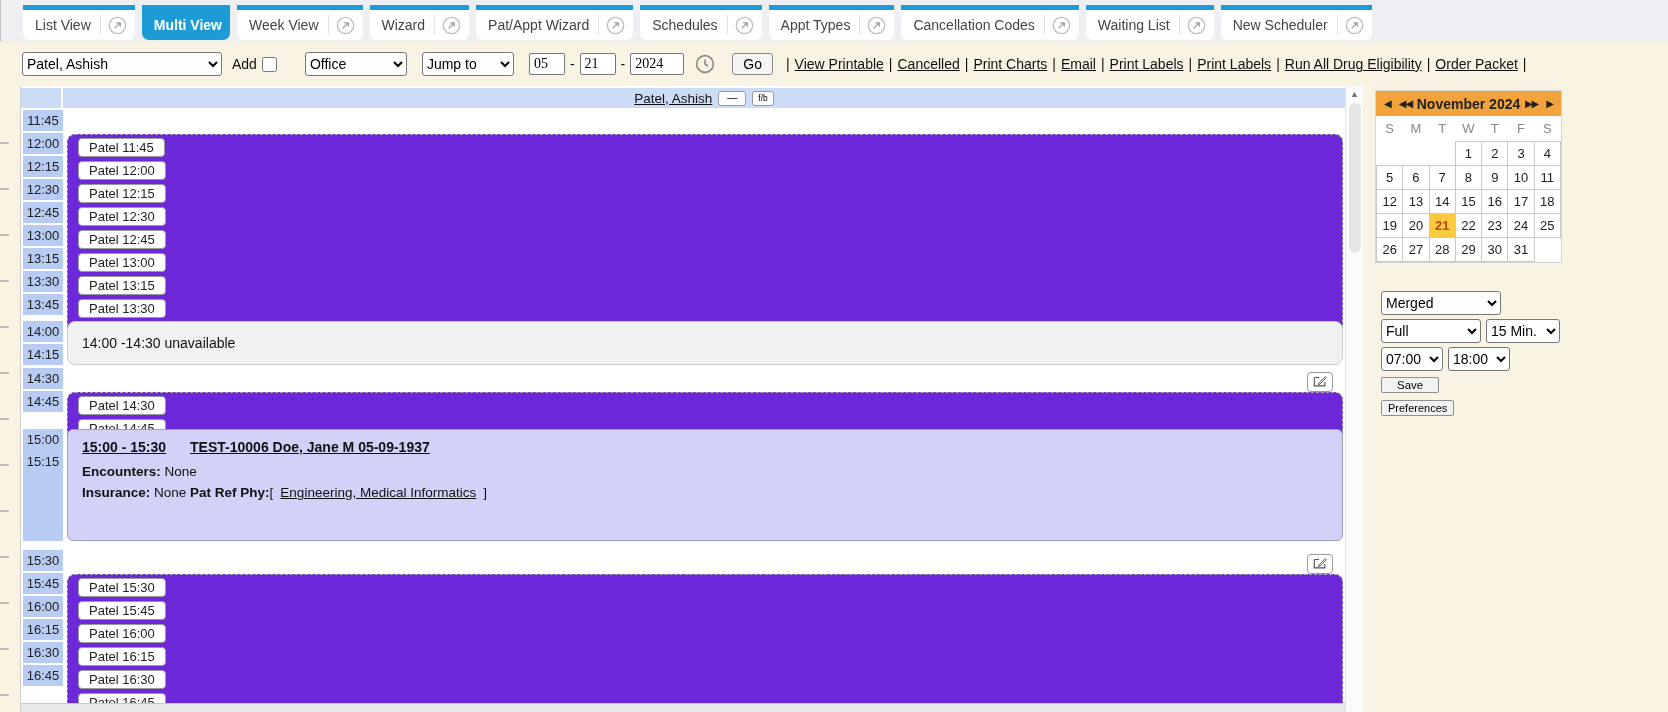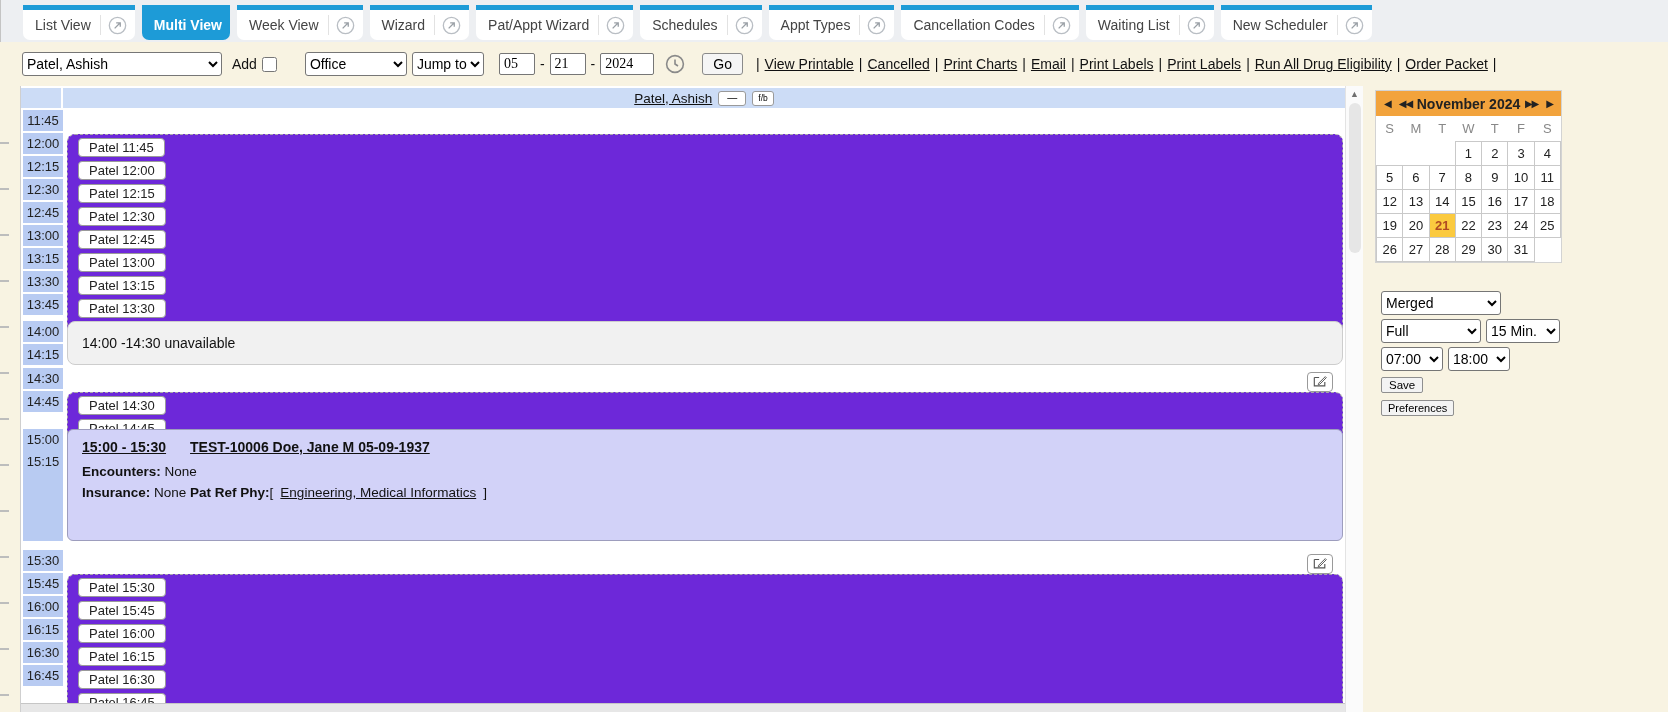--- a/index.html
+++ b/index.html
@@ -19,21 +19,21 @@
   .tab-sep { width:1px; height:20px; background:#e2e2e2; margin:0 7px 0 9px; }
   .tab-icon { display:inline-flex; }
 
   
   .toolbar { height:44px; background:var(--cream_bg,#f8f3e2); display:flex; align-items:center;
              gap:5px; padding:0 0 0 22px; font-size:14px; }
   select { font-size:14px; border:1px solid #767676; border-radius:3px; background:#fff; height:24px;
            font-family:inherit; }
   .toolbar select.provider { width:200px; }
   .toolbar select.facility { width:102px; margin-left:20px; }
-  .toolbar select.jump { width:72px; margin-left:0; }
+  .toolbar select.jump { width:92px; margin-left:10px; }
   .toolbar .add-label { margin-left:5px; }
   .toolbar input[type=checkbox] { width:15px; height:15px; margin-right:3px; }
   .toolbar input.dt { height:22px; border:1px solid #767676; border-radius:2px; font-size:14px;
                       padding:0 4px; font-family:Liberation Serif, serif; }
   .dt.m,.dt.d { width:36px; } .dt.y { width:54px; }
   .dtm { margin-left:10px; }
   .clock { display:inline-flex; margin-left:6px; cursor:pointer; }
   .go-btn { margin-left:12px; font-size:14px; padding:2px 10px; background:#f5f5f5;
             border:1px solid #8a8a8a; border-radius:3px; font-family:inherit; cursor:pointer; }
   .links { display:flex; align-items:center; gap:5px; margin-left:8px; white-space:nowrap; }
@@ -113,21 +113,21 @@
             border:1px solid #c9c9c9; cursor:pointer; background:#fff; }
   .cal tr.dh td { border:none; color:#888; cursor:default; height:25px; }
   .cal td.empty { border:none; cursor:default; }
   .cal td.sel { background:var(--selected_day_bg,#fbca3f); color:var(--selected_day_text,#b04a22);
                 font-weight:bold; }
 
   .controls { margin:28px 0 0 6px; display:flex; flex-direction:column; align-items:flex-start; gap:4px; }
   .crow { display:flex; gap:5px; }
   select.w120 { width:120px; } select.w100 { width:100px; } select.w74 { width:74px; }
   select.w62 { width:62px; }
-  .save-btn { margin-top:2px; font-size:11.5px; padding:1px 7px; background:#f3f3f3;
+  .save-btn { margin-top:2px; font-size:11.5px; padding:1px 15px; background:#f3f3f3;
               border:1px solid #8f8f8f; border-radius:2px; font-family:inherit; cursor:pointer; }
   .pref-btn { margin-top:3px; font-size:11px; padding:1px 6px; background:#f3f3f3;
               border:1px solid #8f8f8f; border-radius:2px; font-family:inherit; cursor:pointer; }
 </style>
 </head>
 <body>
 
 <div class="tabbar">
     <div class="tab">
       <span class="tab-label">List View</span>

